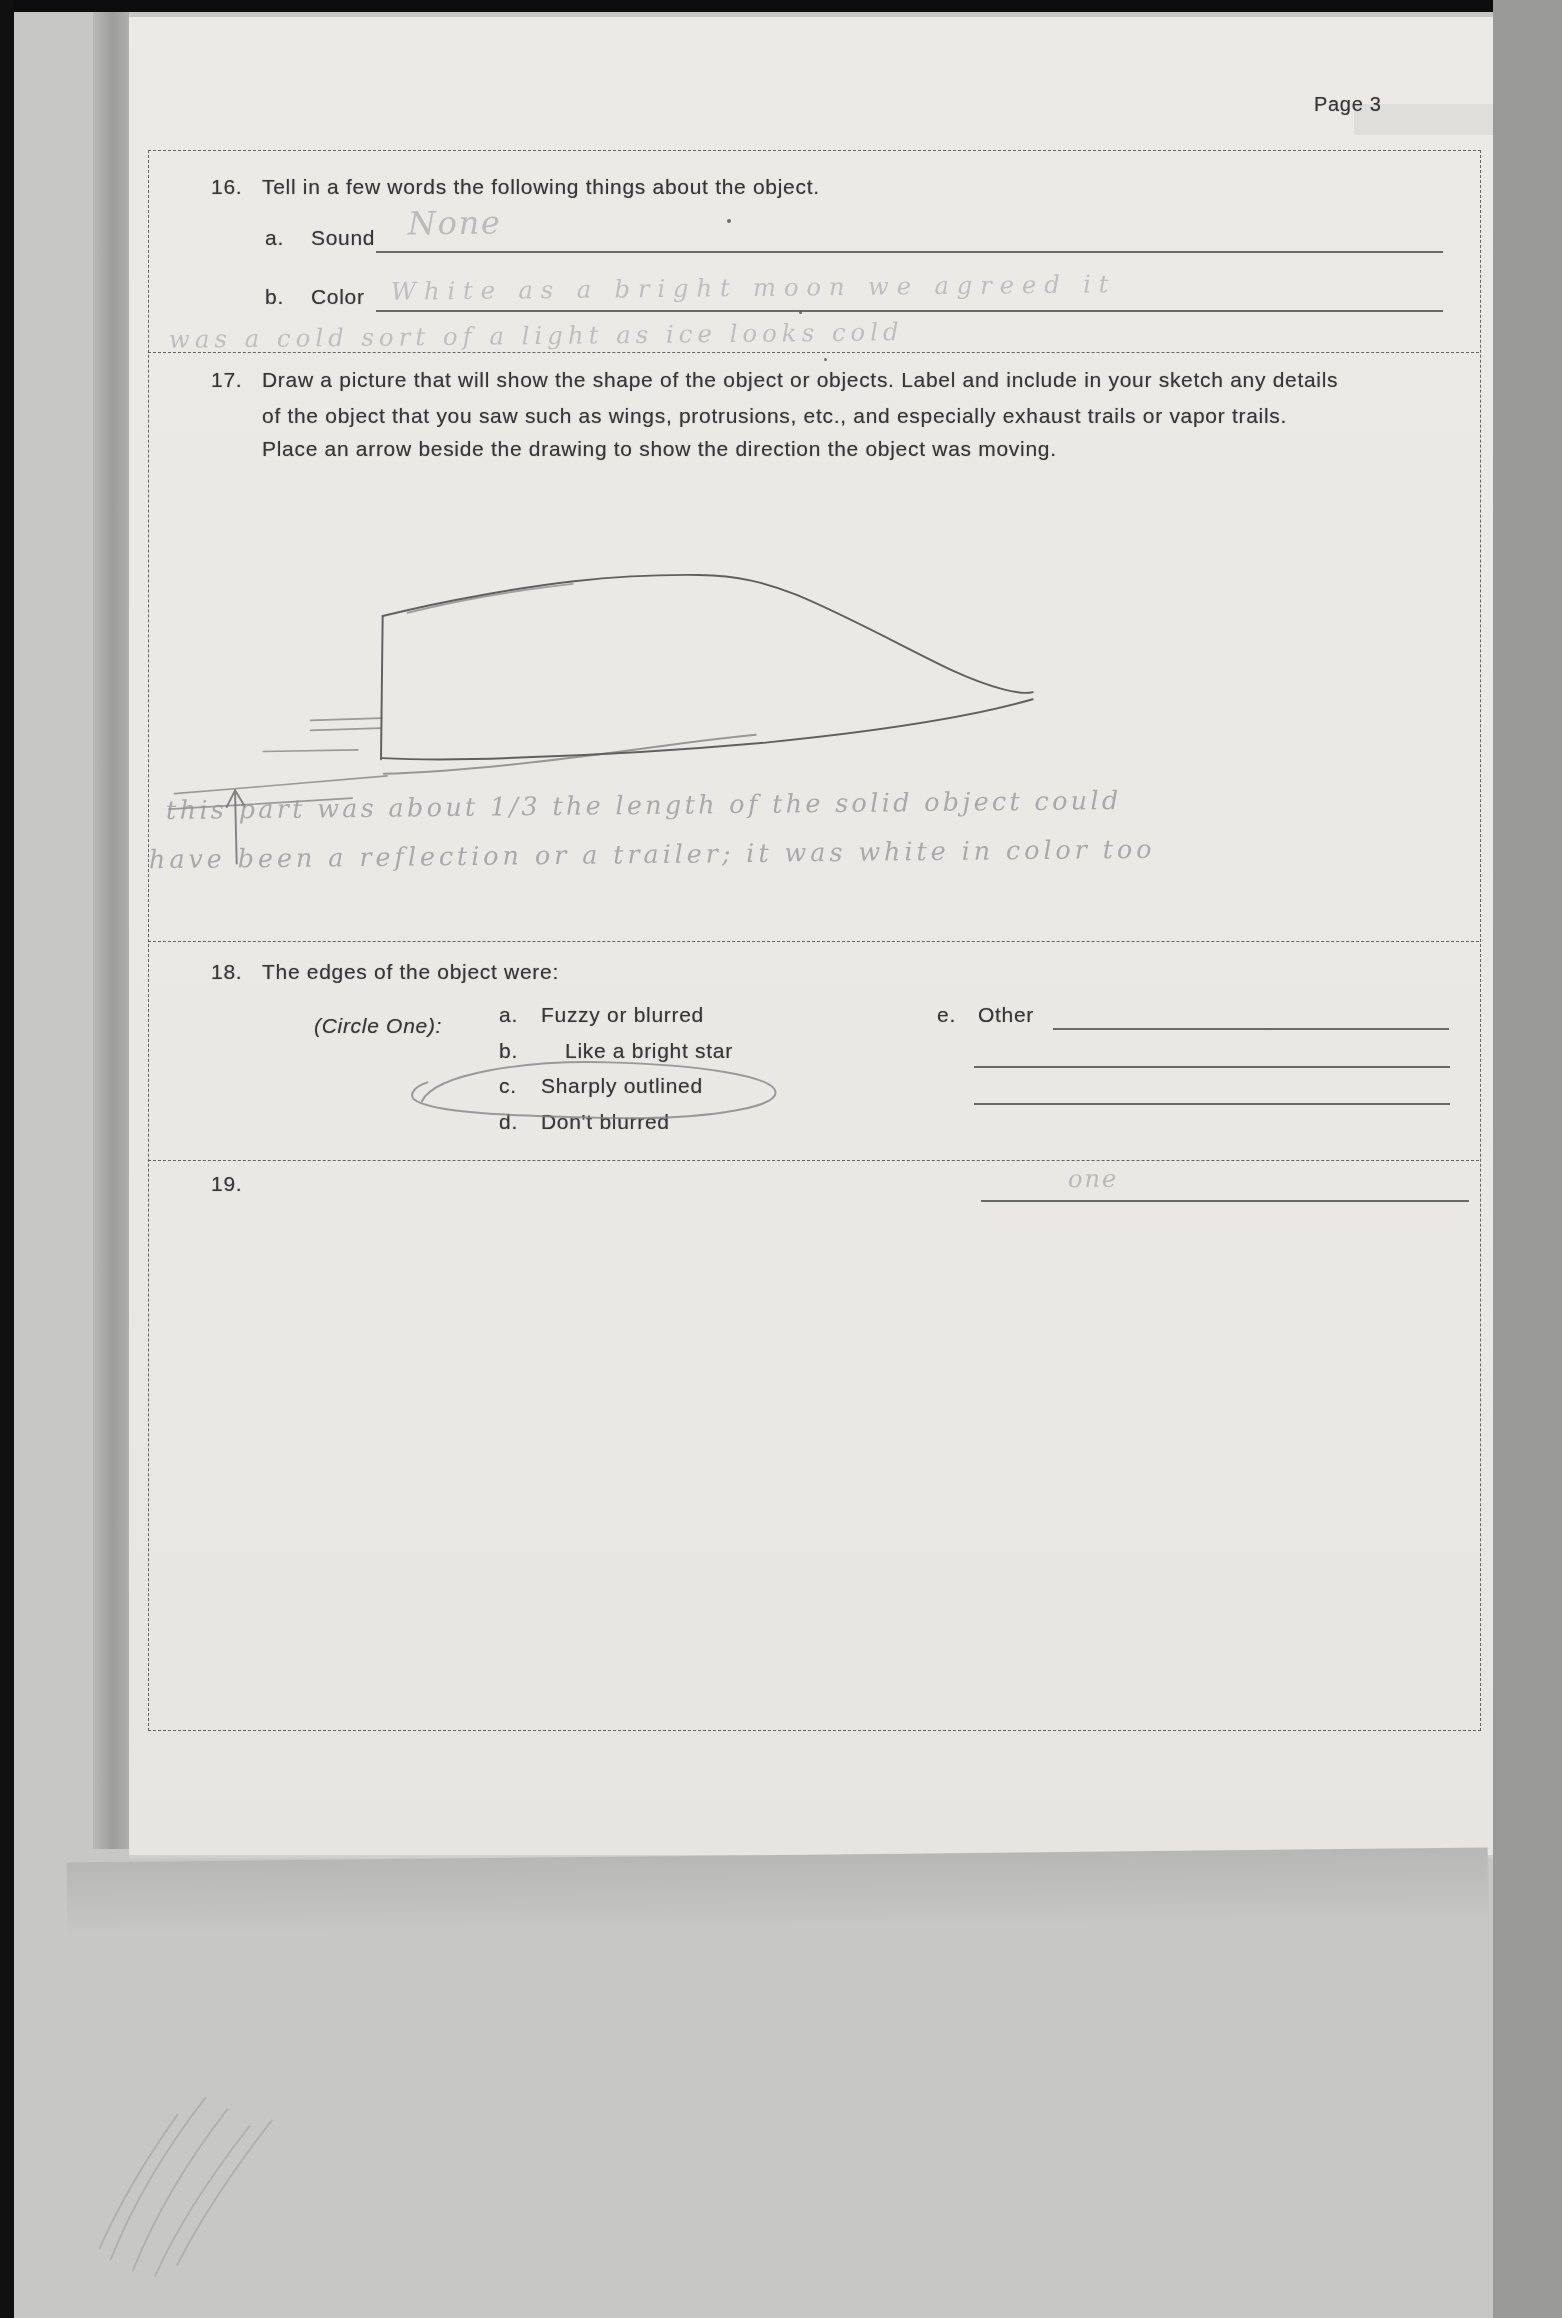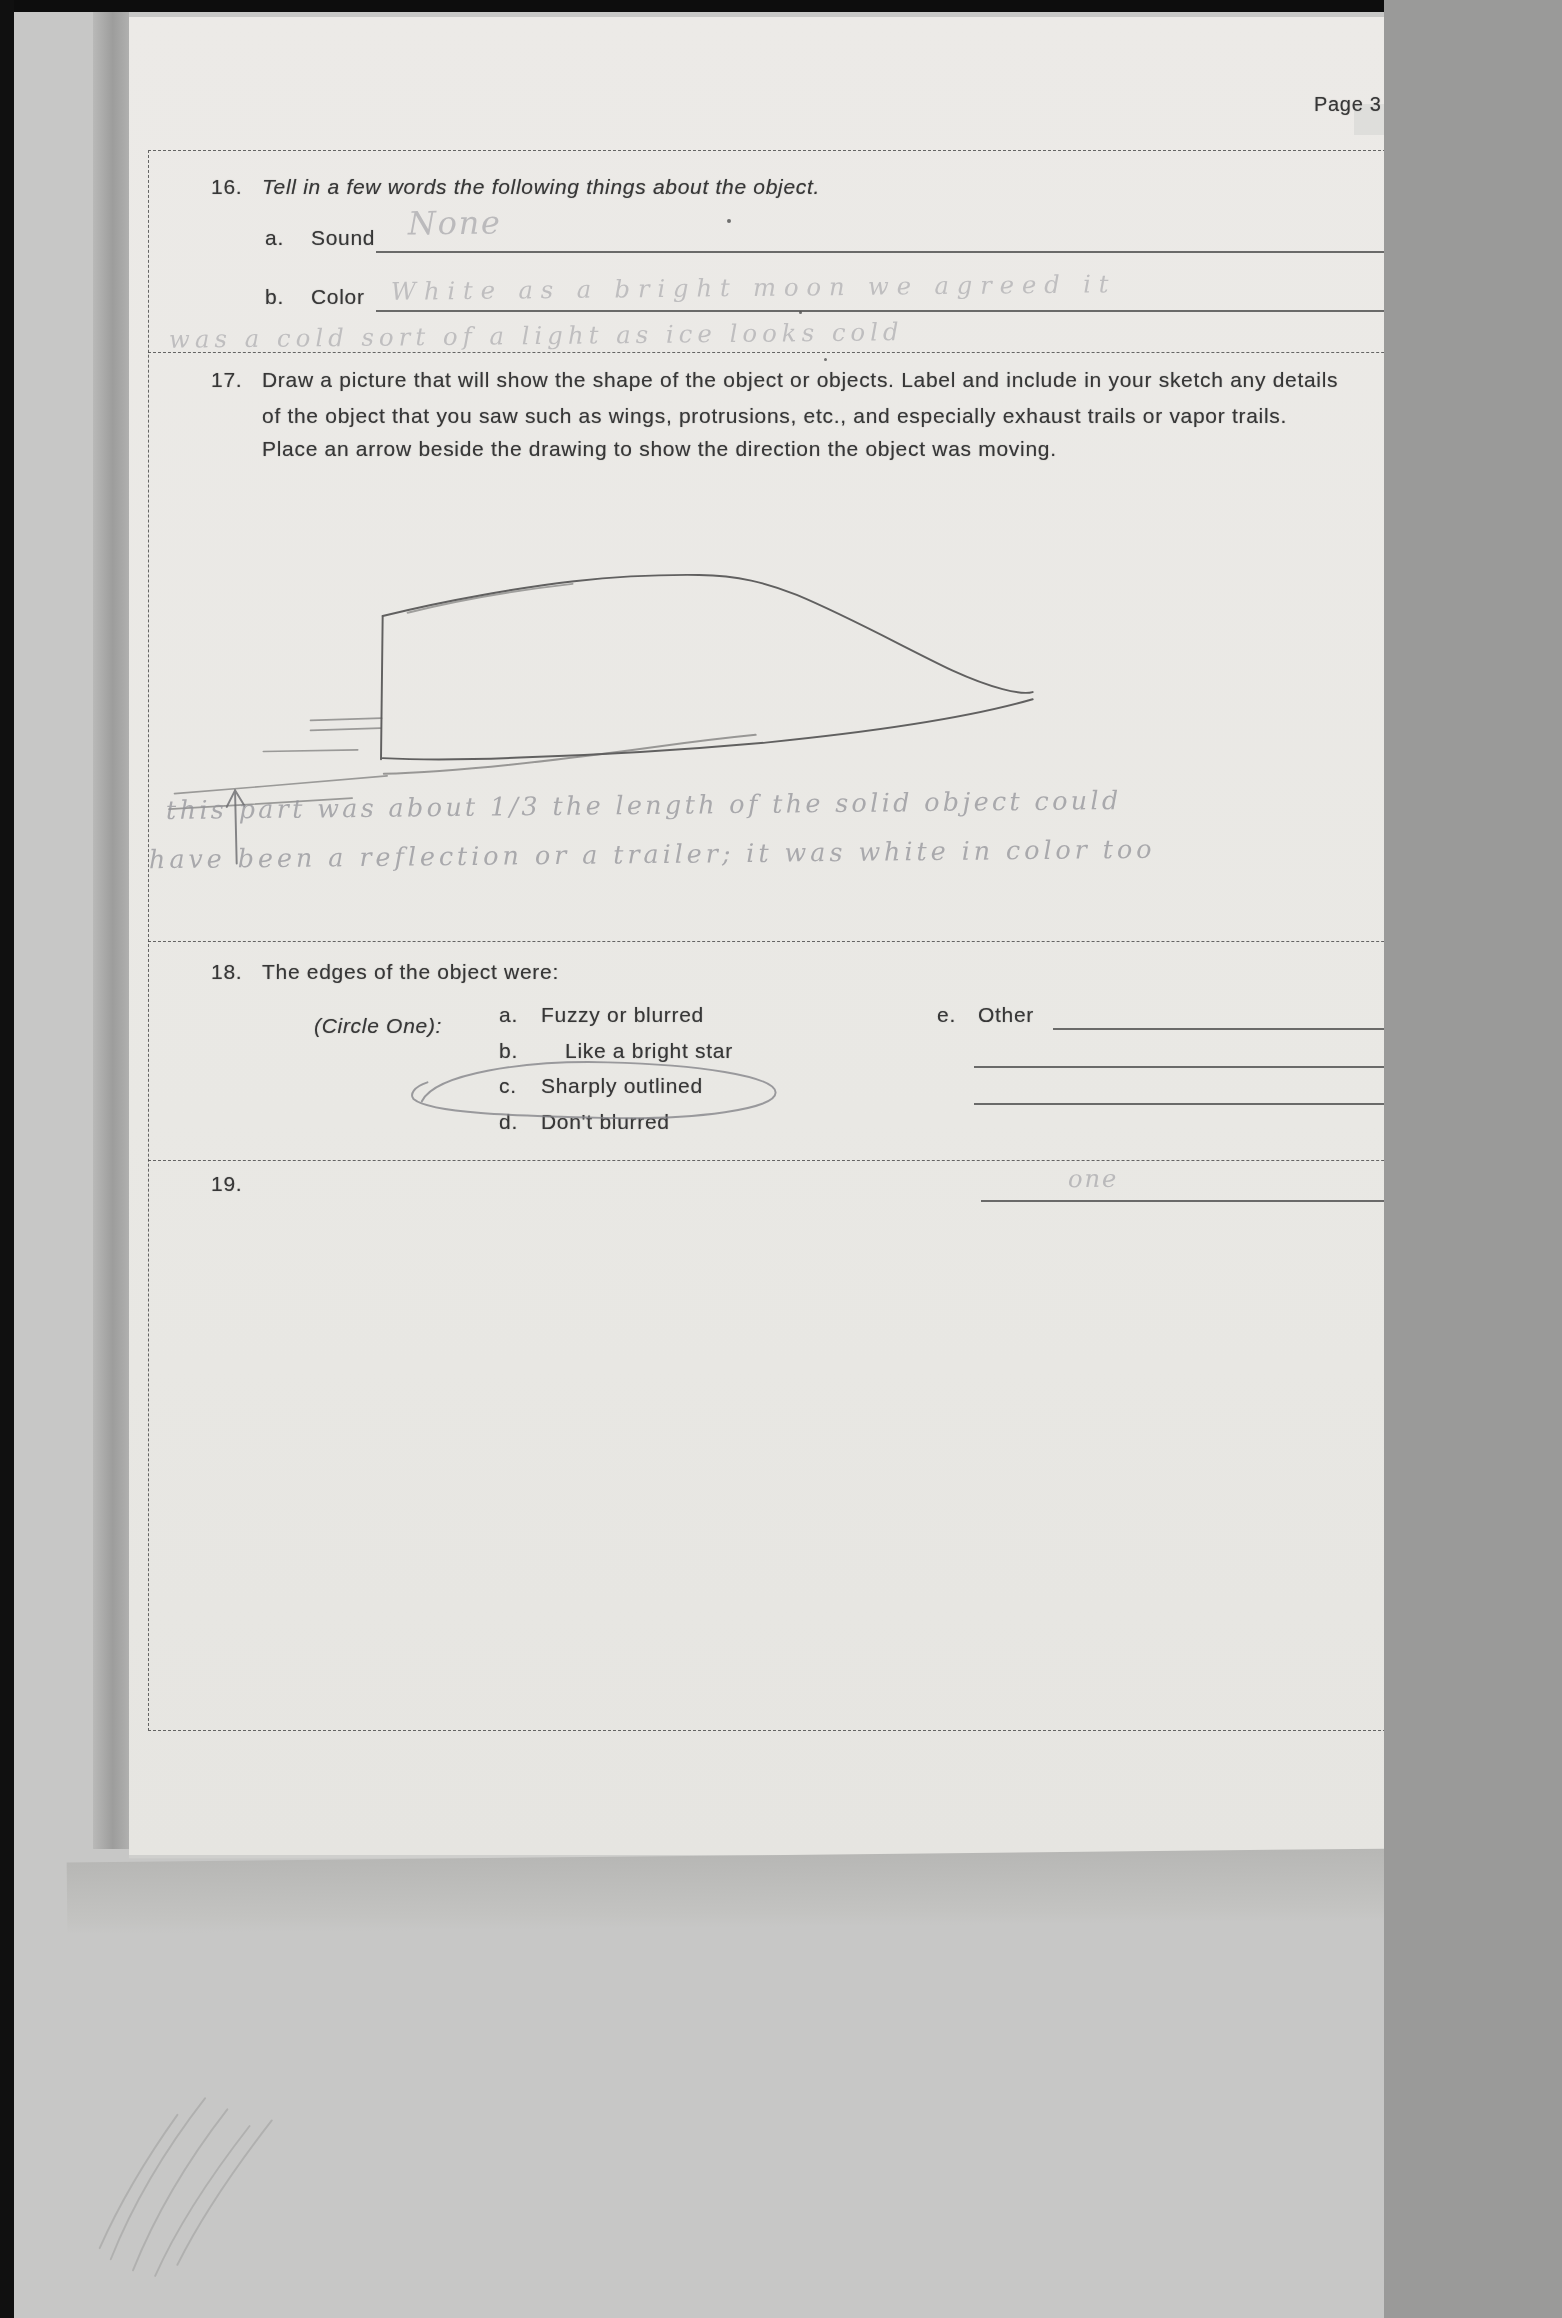--- a/index.html
+++ b/index.html
@@ -1,17 +1,17 @@
 <!DOCTYPE html>
 <html style="font-size:9px"><head>
 <meta charset="utf-8">
 <style>
   html,body{margin:0;padding:0;background:#9a9a99;}
   .stage{
-    position:relative;width:1384px;height:2319px;overflow:hidden;
+    position:relative;width:1493px;height:2319px;overflow:hidden;
     background:#c7c7c6;
     font-family:"Liberation Sans",sans-serif;
   }
   
   .edge-top{position:absolute;left:0;top:0;width:100%;height:12.2px;background:#0d0d0d;}
   .edge-left{position:absolute;left:0;top:0;width:14.4px;height:100%;background:#101010;}
   .bg-band-left{position:absolute;left:93px;top:12.2px;width:36px;height:1837px;
     background:linear-gradient(90deg,#b9b9b8,#9d9d9c 55%,#b0b0af);}
   
   .paper{position:absolute;left:129px;top:16.6px;width:1396px;height:1838px;
@@ -52,21 +52,21 @@
   <div class="speck" style="left:824px;top:358px;width:3.3px;height:3.3px;"></div>
 
   <div class="print" style="left:1314px;top:93px;font-size:20px;">Page 3</div>
 
   <div class="frame"></div>
   <div class="divider" style="top:352px;"></div>
   <div class="divider" style="top:941px;"></div>
   <div class="divider" style="top:1160px;"></div>
 
   <div class="print" style="left:211px;top:175px;">16.</div>
-  <div class="print" style="left:262px;top:175px;font-style:italic;">Tell in a few words the following things about the object.</div>
+  <div class="print" style="left:262px;top:175px;">Tell in a few words the following things about the object.</div>
 
   <div class="print" style="left:265px;top:226px;">a.</div>
   <div class="print" style="left:311px;top:226px;">Sound</div>
   <div class="rule" style="left:376px;top:251px;width:1067px;"></div>
   <div class="hand" style="left:408px;top:204px;font-size:32px;opacity:.55;">None</div>
 
   <div class="print" style="left:265px;top:285px;">b.</div>
   <div class="print" style="left:311px;top:285px;">Color</div>
   <div class="rule" style="left:376px;top:310px;width:1067px;"></div>
   <div class="hand" style="left:391px;top:273px;font-size:24.4px;opacity:.5;letter-spacing:7.8px;">White as a bright moon we agreed it</div>

